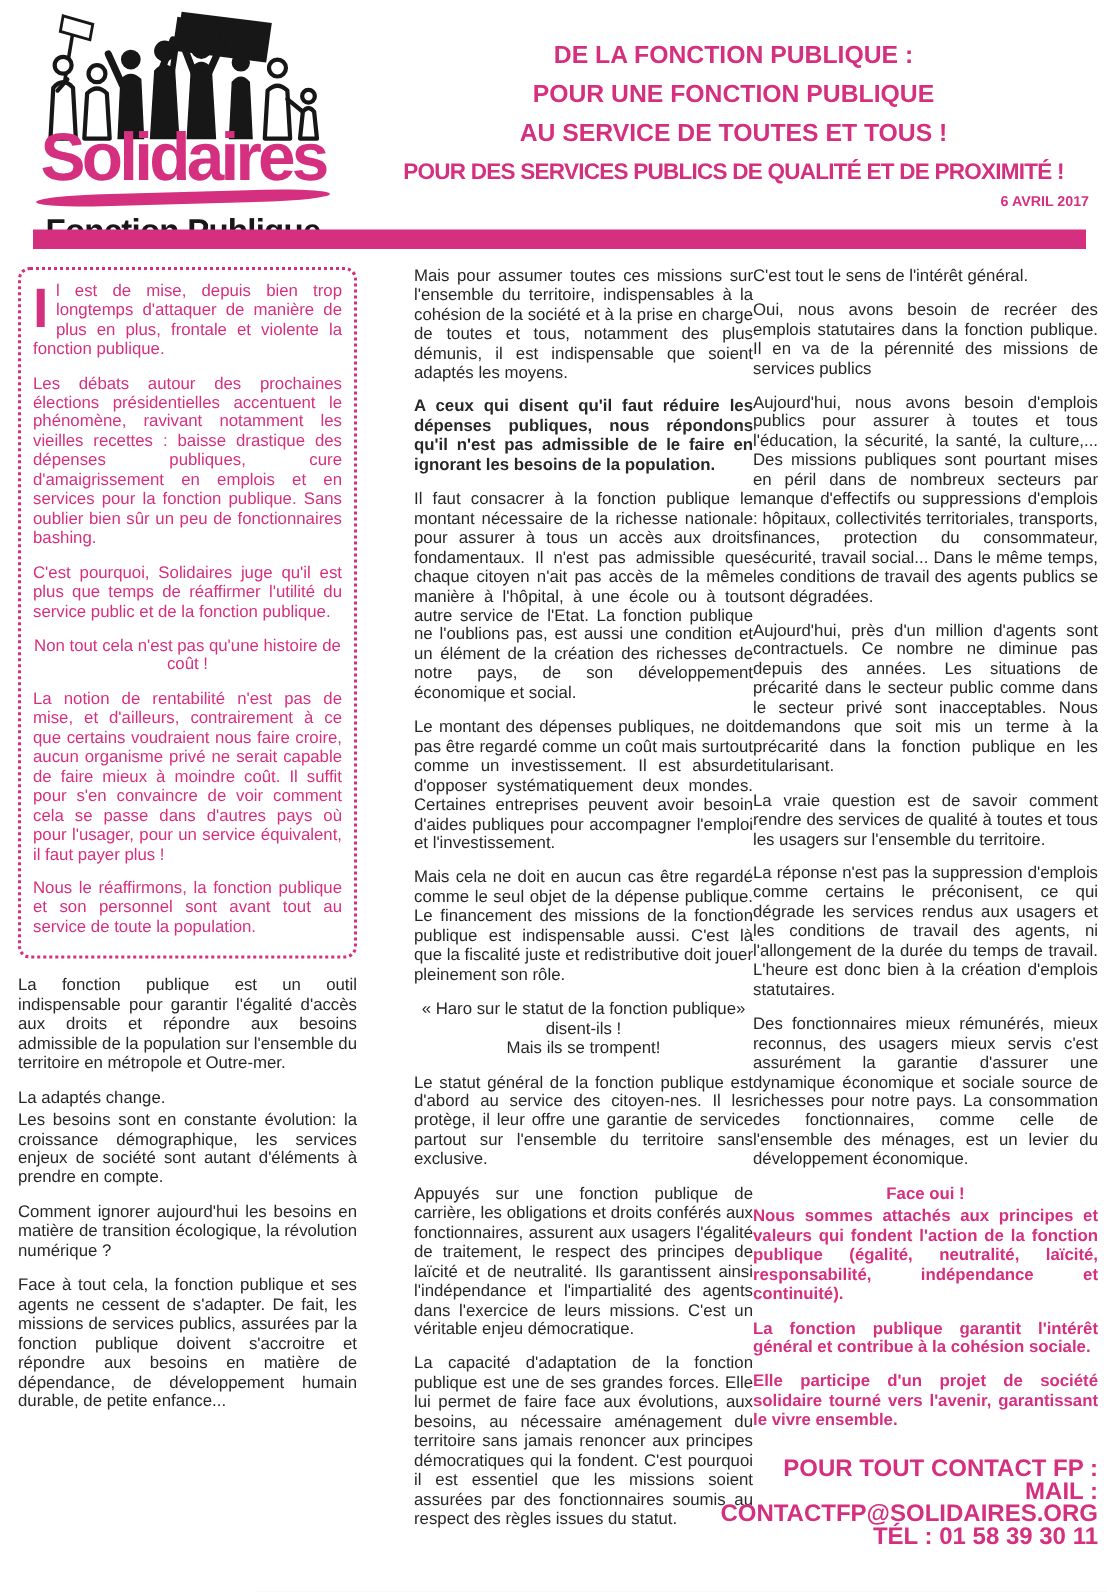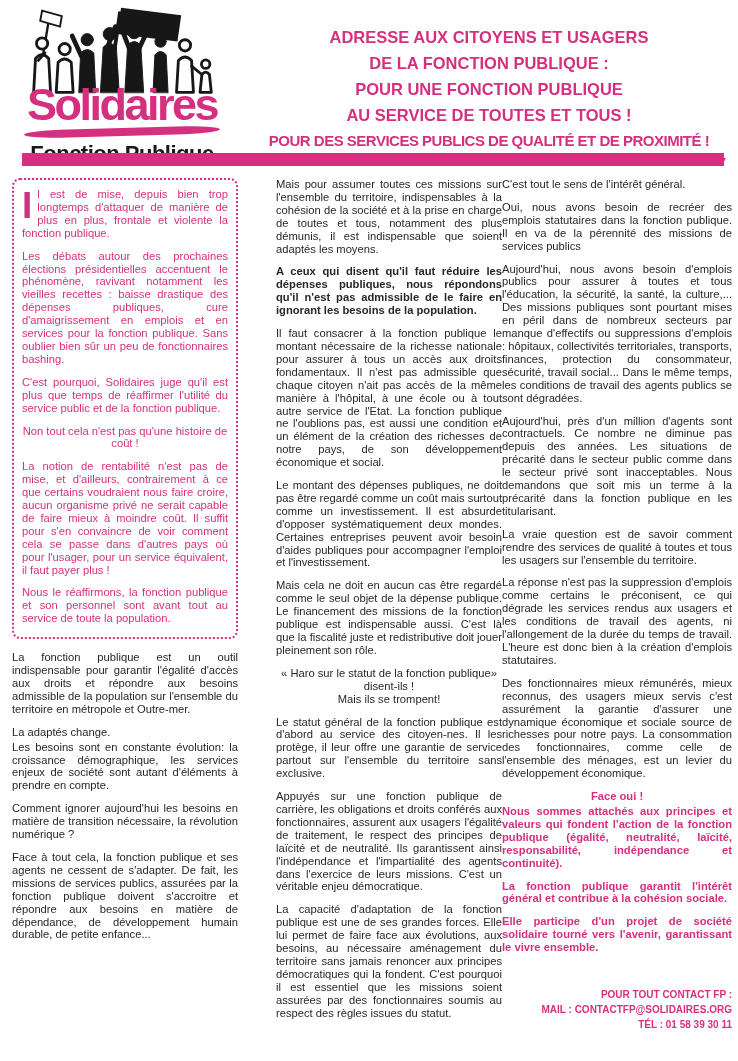--- a/index.html
+++ b/index.html
@@ -37,21 +37,21 @@
              margin:1px 5px 0 0; color:var(--accent); }
 
   .b  { font-weight:bold; }
   .c  { text-align:center; }
   .t  { margin-bottom:2px !important; }
   .pl { white-space:pre-line; }
   .pb { color:var(--accent); font-weight:bold; }
 
   
   .footer { position:absolute; right:0; bottom:22px; width:300px; text-align:right;
-            color:var(--accent); font-weight:bold; font-size:10px; line-height:15px; }
+            color:var(--accent); font-weight:bold; font-size:16px; line-height:15px; }
 </style>
 </head>
 <body>
 
 <div class="page">
 
   <div class="logo">
     <svg class="crowd" viewBox="0 0 210 100" width="202" height="94" aria-hidden="true">
       <g>
         <line x1="28" y1="12" x2="21" y2="54" stroke="#171717" stroke-width="2.5"></line>
@@ -88,21 +88,20 @@
         <circle cx="194" cy="64" r="4.5"></circle>
         <path d="M188 94 L190 75 Q194 70 198 75 L200 94 Z"></path>
       </g>
     </svg>
     <div class="brand">Solidaires</div>
     <div class="brand-underline"></div>
     <div class="subtitle">Fonction Publique</div>
   </div>
 
   <div class="title">
-    <div class="tl">ADRESSE AUX CITOYENS ET USAGERS</div>
     <div class="tl">DE LA FONCTION PUBLIQUE :</div>
     <div class="tl">POUR UNE FONCTION PUBLIQUE</div>
     <div class="tl">AU SERVICE DE TOUTES ET TOUS !</div>
     <div class="tl-wide">POUR DES SERVICES PUBLICS DE QUALITÉ ET DE PROXIMITÉ !</div>
     <div class="date">6 AVRIL 2017</div>
   </div>
 
   <div class="pink-bar"></div>
 
   <div class="col col1">
@@ -110,21 +109,21 @@
       <p><span class="dropcap">I</span><span>l est de mise, depuis bien trop longtemps d'attaquer de manière de plus en plus, frontale et violente la fonction publique.</span></p>
       <p>Les débats autour des prochaines élections présidentielles accentuent le phénomène, ravivant notamment les vieilles recettes : baisse drastique des dépenses publiques, cure d'amaigrissement en emplois et en services pour la fonction publique. Sans oublier bien sûr un peu de fonctionnaires bashing.</p>
       <p>C'est pourquoi, Solidaires juge qu'il est plus que temps de réaffirmer l'utilité du service public et de la fonction publique.</p>
       <p class="c">Non tout cela n'est pas qu'une histoire de coût !</p>
       <p>La notion de rentabilité n'est pas de mise, et d'ailleurs, contrairement à ce que certains voudraient nous faire croire, aucun organisme privé ne serait capable de faire mieux à moindre coût. Il suffit pour s'en convaincre de voir comment cela se passe dans d'autres pays où pour l'usager, pour un service équivalent, il faut payer plus !</p>
       <p>Nous le réaffirmons, la fonction publique et son personnel sont avant tout au service de toute la population.</p>
     </div>
     <p>La fonction publique est un outil indispensable pour garantir l'égalité d'accès aux droits et répondre aux besoins admissible de la population sur l'ensemble du territoire en métropole et Outre-mer.</p>
     <p class="t">La adaptés change.</p>
     <p>Les besoins sont en constante évolution: la croissance démographique, les services enjeux de société sont autant d'éléments à prendre en compte.</p>
-    <p>Comment ignorer aujourd'hui les besoins en matière de transition nécessaire, la révolution numérique ?</p>
+    <p>Comment ignorer aujourd'hui les besoins en matière de transition écologique, la révolution numérique ?</p>
     <p>Face à tout cela, la fonction publique et ses agents ne cessent de s'adapter. De fait, les missions de services publics, assurées par la fonction publique doivent s'accroitre et répondre aux besoins en matière de dépendance, de développement humain durable, de petite enfance...</p>
   </div>
 
   <div class="col col2">
     <p>Mais pour assumer toutes ces missions sur l'ensemble du territoire, indispensables à la cohésion de la société et à la prise en charge de toutes et tous, notamment des plus démunis, il est indispensable que soient adaptés les moyens.</p>
     <p class="b">A ceux qui disent qu'il faut réduire les dépenses publiques, nous répondons qu'il n'est pas admissible de le faire en ignorant les besoins de la population.</p>
     <p>Il faut consacrer à la fonction publique le montant nécessaire de la richesse nationale pour assurer à tous un accès aux droits fondamentaux. Il n'est pas admissible que chaque citoyen n'ait pas accès de la même manière à l'hôpital, à une école ou à tout autre service de l'Etat. La fonction publique ne l'oublions pas, est aussi une condition et un élément de la création des richesses de notre pays, de son développement économique et social.</p>
     <p>Le montant des dépenses publiques, ne doit pas être regardé comme un coût mais surtout comme un investissement. Il est absurde d'opposer systématiquement deux mondes. Certaines entreprises peuvent avoir besoin d'aides publiques pour accompagner l'emploi et l'investissement.</p>
     <p>Mais cela ne doit en aucun cas être regardé comme le seul objet de la dépense publique. Le financement des missions de la fonction publique est indispensable aussi. C'est là que la fiscalité juste et redistributive doit jouer pleinement son rôle.</p>
     <p class="c pl">« Haro sur le statut de la fonction publique» disent-ils !

